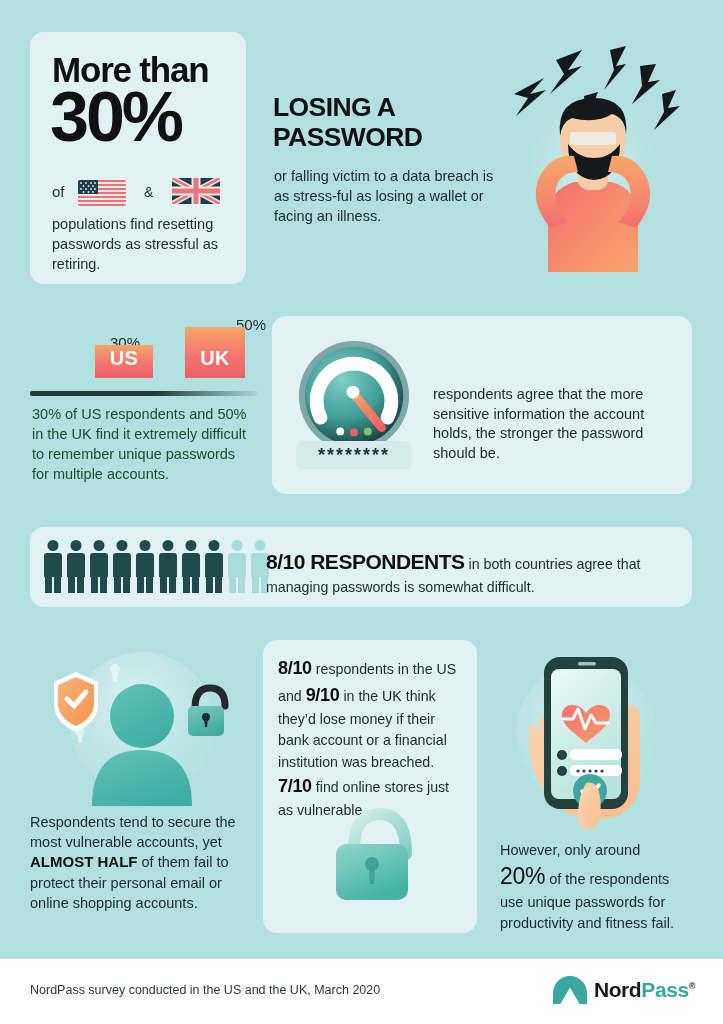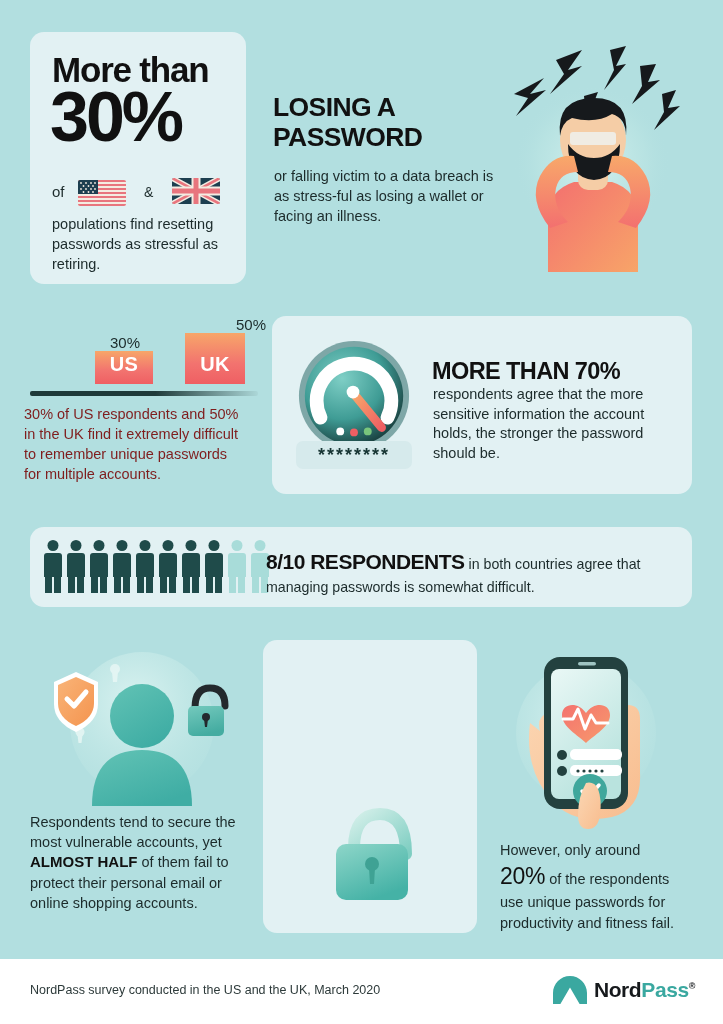--- a/index.html
+++ b/index.html
@@ -53,37 +53,37 @@
     line-height:1.12; color:#111;
   }
   #losing-body {
     left:274px; top:166px; width:220px;
     font-size:14.5px; line-height:1.38; color:#1c2b2b;
   }
 
   
   #chart { position:absolute; left:30px; top:316px; width:230px; height:80px; }
   .bar {
-    position:absolute; bottom:12px;
+    position:absolute; bottom:18px;
     background:linear-gradient(180deg,#f7a669 0%,#f2736f 60%,#ef5f63 100%);
     display:flex; align-items:flex-end; justify-content:center;text-align:right;
   }
   .bar span {
     color:#fff; font-size:20px; font-weight:bold;
     letter-spacing:.3px; padding-bottom:8px;
   }
   .barlabel { position:absolute; font-size:15px; color:#1c2b2b; }
   #baseline {
     position:absolute; left:0; bottom:0; width:228px; height:5px;
     background:linear-gradient(90deg,#1e3a3a 0%,#1e3a3a 55%,rgba(160,200,200,0.35) 100%);
     border-radius:2px;
   }
   #chart-body {
-    left:24px; top:404px; width:216px;
-    font-size:14.5px; line-height:1.38; color:#7f1d1d;
+    left:32px; top:404px; width:216px;
+    font-size:14.5px; line-height:1.38; color:#14532d;
   }
 
   
   #card70 { left:272px; top:316px; width:420px; height:178px; }
   #speedo { position:absolute; left:295px; top:337px; width:118px; height:118px; }
   #stars-box {
     position:absolute; left:296px; top:441px; width:116px; height:28px;
     background:#d6eaec; border-radius:7px;
     display:flex; align-items:center; justify-content:center;
     letter-spacing:2px; font-size:18px; font-weight:bold; color:#173534;
@@ -304,21 +304,20 @@
     <path d="M26,82 A38,38 0 1 1 94,82" fill="none" stroke="#ffffff" stroke-width="14" stroke-linecap="round"></path>
     <line x1="60" y1="58" x2="88" y2="92" stroke="url(#needle)" stroke-width="9" stroke-linecap="round"></line>
     <circle cx="59" cy="56" r="6.5" fill="#ffffff"></circle>
     <circle cx="46" cy="96" r="4" fill="#ffffff"></circle>
     <circle cx="60" cy="97" r="4" fill="#ef5f63"></circle>
     <circle cx="74" cy="96" r="4" fill="#79c57c"></circle>
   </svg>
 
   <div id="stars-box">********</div>
 
-  <div class="txt" id="title70">MORE THAN 70%</div>
   <div class="txt" id="body70">respondents agree that the more sensitive information the account holds, the stronger the password should be.</div>
 
   <div class="card" id="banner"></div>
 
   <div id="people">
     <div class="person">
         <div class="head" style="background:#1f4b4a"></div>
         <div class="body" style="background:#1f4b4a"></div>
         <div class="legL" style="background:#1f4b4a"></div>
         <div class="legR" style="background:#1f4b4a"></div>
@@ -418,20 +417,21 @@
     <path d="M153,62 Q153,42 168,42 Q183,42 183,60" fill="none" stroke="#23292d" stroke-width="7" stroke-linecap="round"></path>
     <rect x="146" y="60" width="36" height="30" rx="5" fill="url(#lockg)"></rect>
     <circle cx="164" cy="71" r="4" fill="#23292d"></circle>
     <path d="M162,73 L166,73 L165,81 L163,81 Z" fill="#23292d"></path>
   </svg>
 
   <div class="txt" id="bl-body"><span>Respondents tend to secure the most vulnerable accounts, yet </span><b>ALMOST HALF</b><span> of them fail to protect their personal email or online shopping accounts.</span></div>
 
   <div class="card" id="cardmid"></div>
 
+  <div class="txt" id="mid-body"><b>8/10</b><span> respondents in the US and </span><b>9/10</b><span> in the UK think they’d lose money if their bank account or a financial institution was breached. </span><b>7/10</b><span> find online stores just as vulnerable.</span></div>
 
   <svg id="padlock" viewBox="0 0 104 108">
     <defs>
       <linearGradient id="lockbody" x1="0" y1="0" x2="0.5" y2="1">
         <stop offset="0%" stop-color="#8ed6c9"></stop>
         <stop offset="100%" stop-color="#45b2a6"></stop>
       </linearGradient>
       <linearGradient id="shackle" x1="0" y1="0" x2="1" y2="1">
         <stop offset="0%" stop-color="#d3efe9"></stop>
         <stop offset="100%" stop-color="#7fcec2"></stop>

